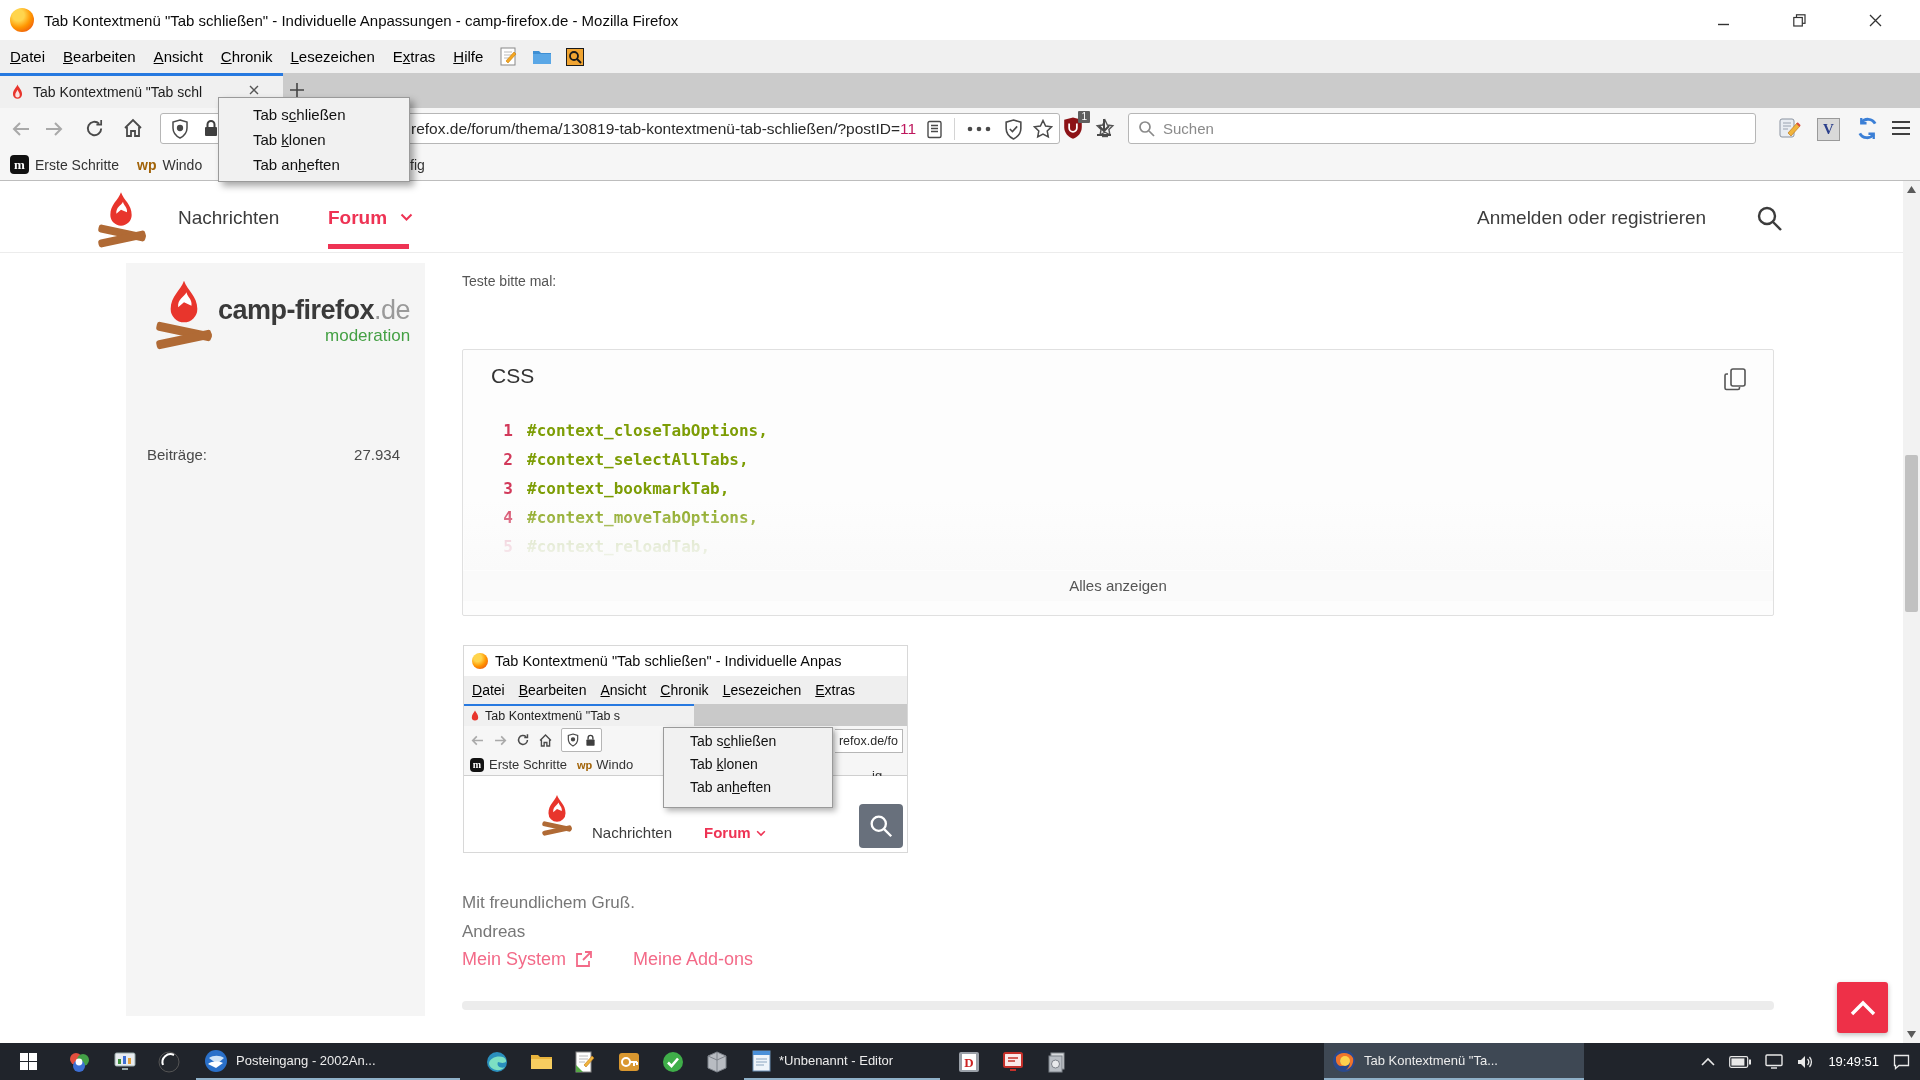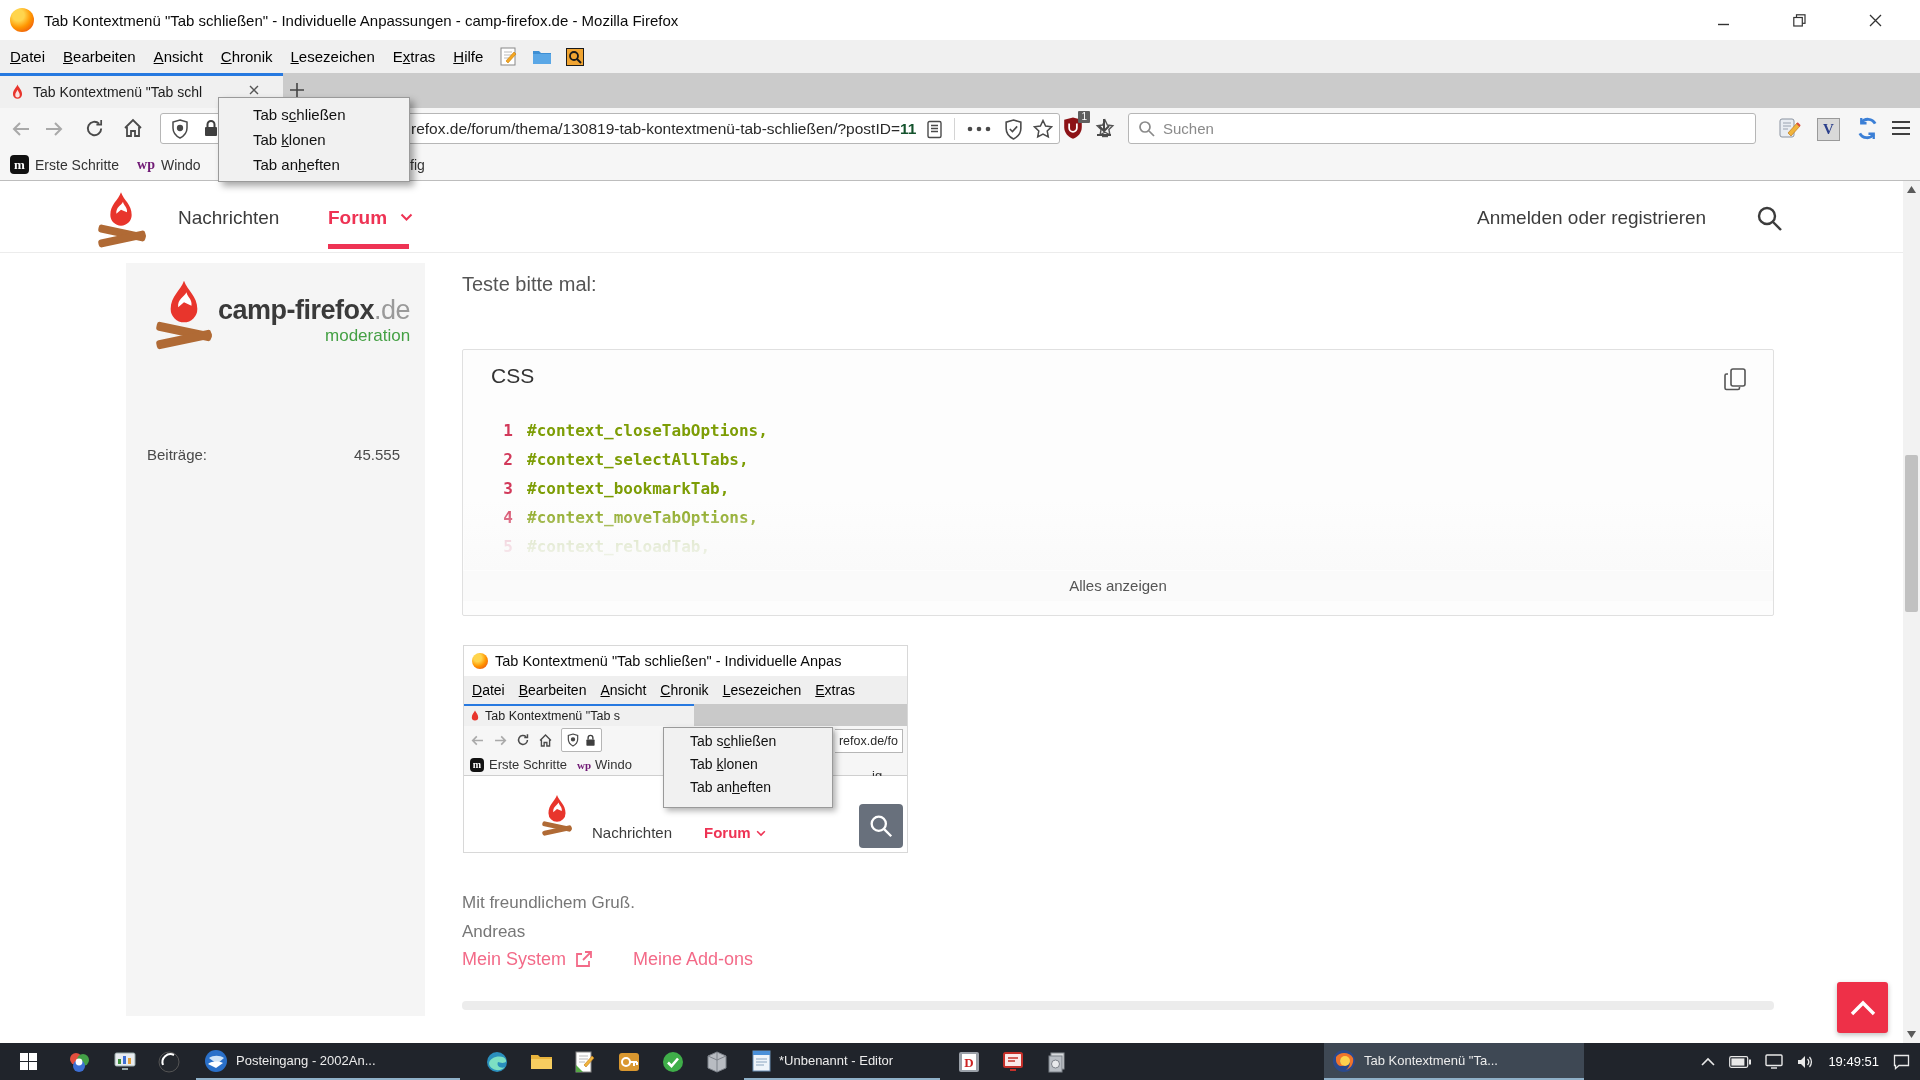--- a/index.html
+++ b/index.html
@@ -21,48 +21,48 @@
   .key{text-decoration:underline;}
   .mbicons{display:flex;align-items:center;margin-left:16px;gap:14px;}
   .tabstrip{position:absolute;top:73px;left:0;right:0;height:35px;background:#cbcbcb;}
   .tab{position:absolute;left:0;top:0;width:283px;height:35px;background:#f0f0f0;border-top:3px solid #2779e0;
        display:flex;align-items:center;box-sizing:border-box;}
   .tab .lbl{font-size:14px;color:#1d1d1d;margin-left:8px;width:176px;overflow:hidden;white-space:nowrap;}
   .navbar{position:absolute;top:108px;left:0;right:0;height:41px;background:#f6f6f6;display:flex;align-items:center;}
   .urlbar{position:absolute;left:160px;top:5px;width:900px;height:31px;background:#fff;border:1px solid #b6b6b6;
           border-radius:3px;box-sizing:border-box;display:flex;align-items:center;}
   .urltext{position:absolute;left:250px;top:0;height:29px;line-height:29px;font-size:15.5px;color:#2a2a2a;white-space:nowrap;}
-  .urltext .dim{color:#14532d;font-weight:bold;}
+  .urltext .dim{color:#be185d;}
   .searchbar{position:absolute;left:1128px;top:5px;width:628px;height:31px;background:#fff;border:1px solid #b6b6b6;
           border-radius:3px;box-sizing:border-box;display:flex;align-items:center;}
   .searchbar .ph{color:#8a8a8a;font-size:15px;margin-left:8px;}
   .bookmarksbar{position:absolute;top:149px;left:0;right:0;height:32px;background:#f6f6f6;border-bottom:1px solid #bdbdbd;
           box-sizing:border-box;display:flex;align-items:center;font-size:14px;color:#333;}
   .bm{display:flex;align-items:center;margin-left:10px;gap:6px;}
   .mastodon{width:19px;height:19px;background:#111;border-radius:4px;color:#fff;font-weight:bold;
             font-size:13px;display:flex;align-items:center;justify-content:center;font-family:"Liberation Serif",serif;}
-  .wpmark{color:#701a75;font-weight:bold;font-size:14px;font-family:Liberation Serif, serif;}
+  .wpmark{color:#a16207;font-weight:bold;font-size:14px;font-family:Liberation Sans, sans-serif;}
 
   
   .ctxmenu{position:absolute;left:218px;top:97px;width:190px;background:#f1f1f1;border:1px solid #9a9a9a;
            box-shadow:4px 4px 7px rgba(0,0,0,.35);z-index:60;padding:4px 0;}
   .ctxmenu .it{height:25px;line-height:25px;padding-left:34px;font-size:15px;color:#111;white-space:nowrap;}
 
   
   .viewport{position:absolute;top:181px;left:0;right:0;height:862px;background:#fff;overflow:hidden;}
   .siteheader{position:absolute;top:2px;left:0;right:17px;height:69px;background:#fff;border-bottom:1px solid #ececec;}
   .navlink{font-size:19px;color:#3c3c3c;}
   .accent{color:#ee3354;}
   .forum-underline{position:absolute;left:328px;top:61px;width:81px;height:5px;background:#ee3354;}
   .sidebar{position:absolute;left:126px;top:82px;width:299px;height:753px;background:#f5f5f5;}
   .logotext{font-size:27px;font-weight:bold;color:#3a3a3a;letter-spacing:-.5px;}
   .logotext .tld{color:#9a9a9a;font-weight:normal;}
   .moderation{font-size:17px;color:#44a044;text-align:right;}
   .stats{position:absolute;left:21px;right:25px;top:183px;display:flex;justify-content:space-between;font-size:15px;color:#4a4a4a;align-items:center;}
-  .intro{position:absolute;left:462px;top:92px;font-size:20px;color:#555;}
+  .intro{position:absolute;left:462px;top:92px;font-size:14px;color:#555;}
   .codebox{position:absolute;left:462px;top:168px;width:1312px;height:267px;border:1px solid #e0e0e0;background:#fdfdfd;
            border-radius:2px;box-sizing:border-box;}
   .codebox .lang{position:absolute;left:28px;top:14px;font-size:21px;color:#333;}
   .codeline{position:absolute;left:0;height:29px;line-height:29px;font-family:"DejaVu Sans Mono","Liberation Mono",monospace;font-size:16px;white-space:nowrap;}
   .codeline .n{display:inline-block;width:50px;text-align:right;padding-right:14px;color:#d2395a;font-weight:bold;}
   .codeline .c{color:#7d9d05;font-weight:bold;}
   .codeline.faded .n{color:#eaa9bc;}
   .codeline.faded .c{color:#c3d39a;}
   .codefade{position:absolute;left:1px;right:1px;top:150px;height:70px;background:linear-gradient(rgba(253,253,253,0),#fafafa);}
   .showall{position:absolute;left:0;right:0;bottom:14px;text-align:center;font-size:15px;color:#555;background:#fafafa;height:30px;line-height:30px;}
@@ -355,21 +355,21 @@
           </svg>
         <span class="log" style="left:0;top:48px;width:56px;height:9px;transform:rotate(12deg);"></span>
         <span class="log" style="left:0;top:56px;width:56px;height:9px;transform:rotate(-12deg);"></span>
       </div>
       <div class="abs" style="left:92px;top:32px;">
         <span class="logotext"><span>camp-firefox</span><span class="tld">.de</span></span>
         <div class="moderation">moderation</div>
       </div>
       <div class="stats">
         <span>Beiträge:</span>
-        <span>45.555</span>
+        <span>27.934</span>
       </div>
     </div>
 
     <div class="intro">Teste bitte mal:</div>
 
     <div class="codebox">
       <div class="lang">CSS</div>
       <span class="abs" style="right:24px;top:16px;">
         <svg width="26" height="26" viewBox="0 0 26 26" fill="none" stroke="#555" stroke-width="1.6">
             <rect x="8" y="3" width="14" height="17" rx="2"></rect>

